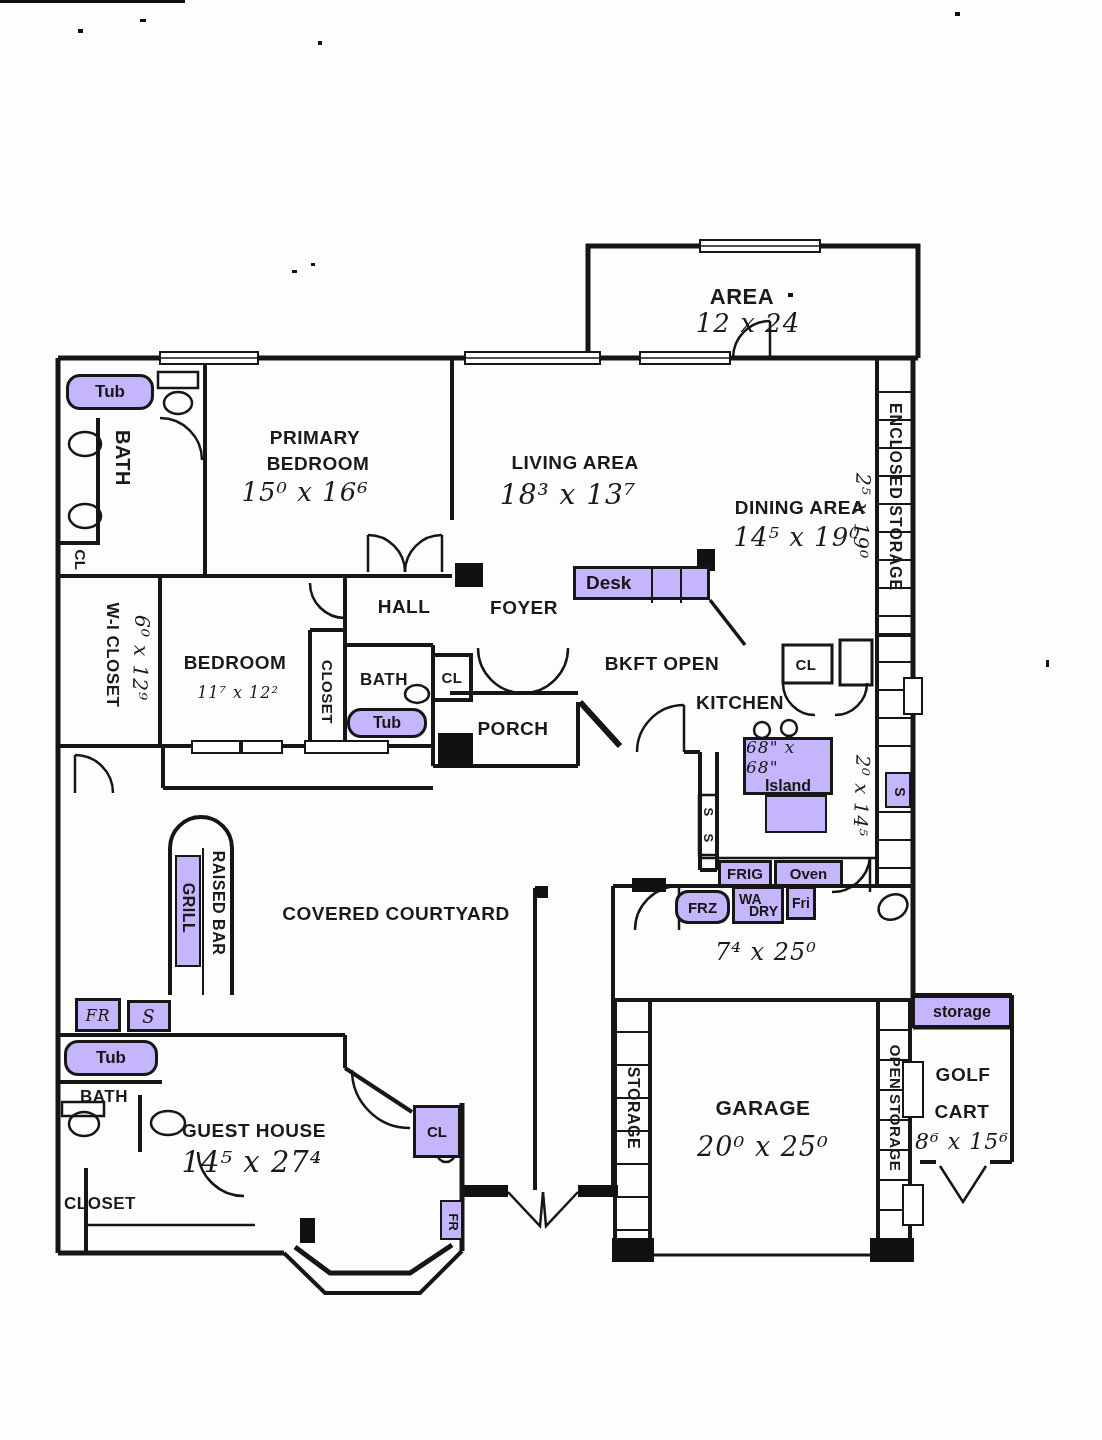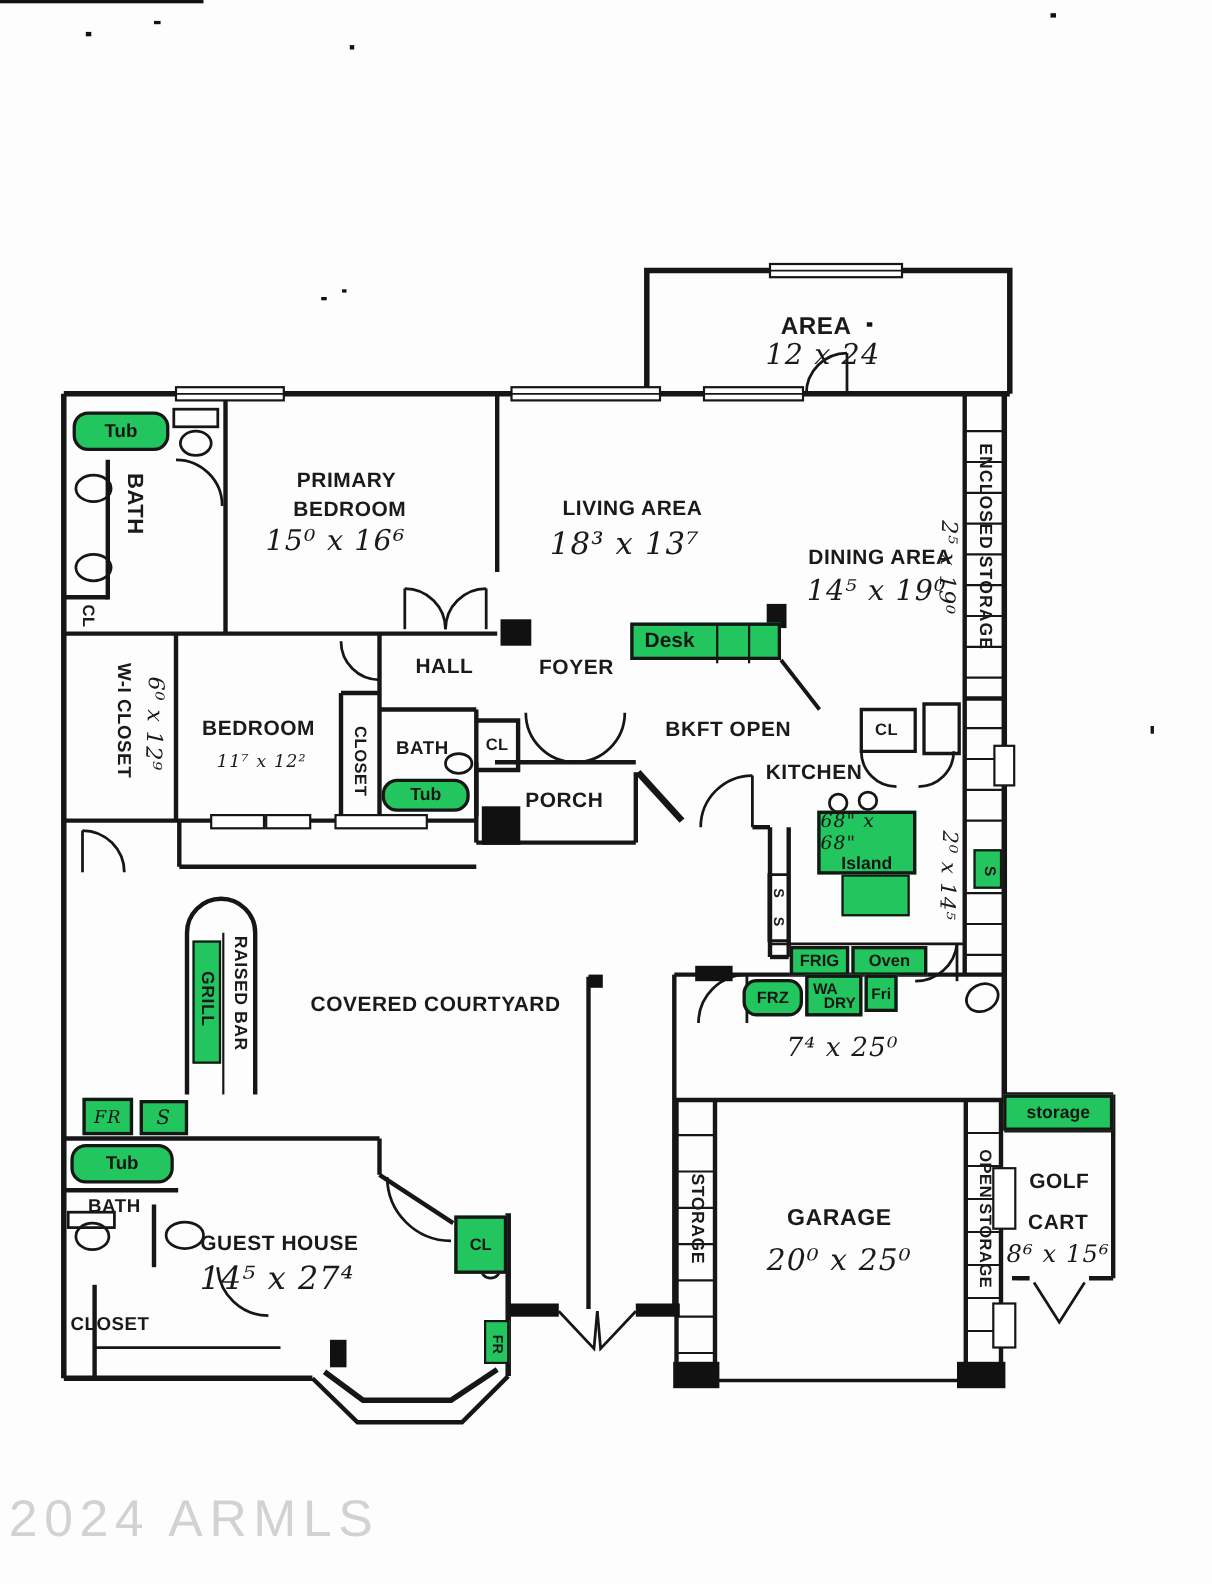--- a/index.html
+++ b/index.html
@@ -3,21 +3,21 @@
 <meta charset="utf-8">
 <style>
   html,body{margin:0;padding:0;background:#fff;}
   #plan{position:relative;width:1102px;height:1440px;background:#fdfdfd;overflow:hidden;
         font-family:"Liberation Sans",sans-serif;color:#161616;}
   .lbl{position:absolute;font-family:"Liberation Sans",sans-serif;font-weight:bold;color:#1a1a1a;
        white-space:nowrap;transform:translate(-50%,-50%);letter-spacing:.5px;}
   .hw{font-family:"DejaVu Serif",serif;font-style:italic;font-weight:normal;letter-spacing:1px;}
   .vert{transform:translate(-50%,-50%) rotate(90deg);}
   .hwv{transform:translate(-50%,-50%) rotate(92deg);}
-  .box{position:absolute;border:3px solid #161616;background:#22c55e;display:flex;
+  .box{position:absolute;border:3px solid #161616;background:#c4b5fd;display:flex;
        align-items:center;justify-content:center;font-weight:bold;box-sizing:border-box;}
   .tub{border-radius:14px;}
   svg{position:absolute;left:0;top:0;}
   .wm{position:absolute;left:8px;top:1352px;font-size:47px;color:#d2d2d2;font-weight:400;
       letter-spacing:6px;transform:none;font-family:"Liberation Sans",sans-serif;}
 </style>
 </head>
 <body>
 
 <div id="plan">
@@ -327,14 +327,13 @@
 
   <span class="lbl vert" style="left:633px;top:1108px;font-size:16px;">STORAGE</span>
   <span class="lbl" style="left:763px;top:1108px;font-size:21px;">GARAGE</span>
   <span class="lbl hw" style="left:763px;top:1146px;font-size:27px;">20⁰ x 25⁰</span>
   <span class="lbl vert" style="left:895px;top:1108px;font-size:15px;">OPEN STORAGE</span>
 
   <span class="lbl" style="left:963px;top:1075px;font-size:19px;">GOLF</span>
   <span class="lbl" style="left:962px;top:1112px;font-size:19px;">CART</span>
   <span class="lbl hw" style="left:962px;top:1141px;font-size:22px;">8⁶ x 15⁶</span>
 
-  <span class="wm">2024 ARMLS</span>
 </div>
 
 </body></html>

